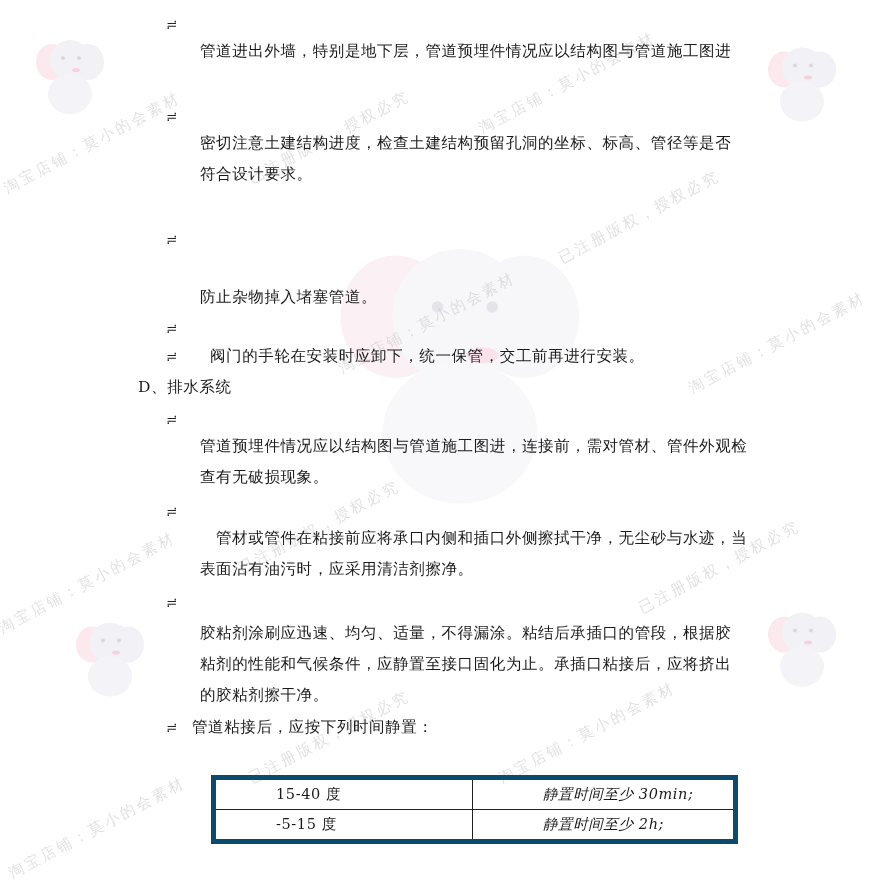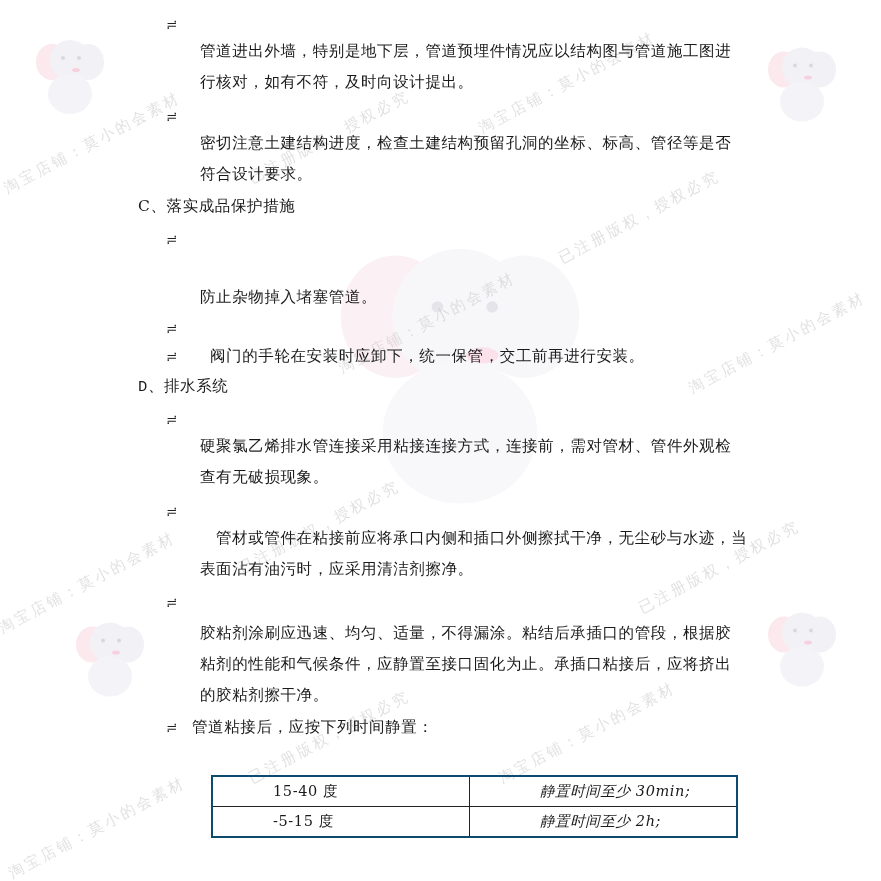--- a/index.html
+++ b/index.html
@@ -16,21 +16,21 @@
     font-family: "DejaVu Serif", serif; font-size: 15px; white-space: nowrap;
     transform: rotate(-28deg); transform-origin: left center; letter-spacing: 3px;
   }
   .elephant { position: absolute; }
   .content { position: absolute; left: 0; top: 0; width: 881px; height: 881px; z-index: 1; }
   .line { position: absolute; font-size: 15.5px; line-height: 20px; white-space: nowrap; letter-spacing: 0.6px; font-family: Liberation Serif, serif; }
   .bullet { position: absolute; font-size: 13px; line-height: 14px; font-family: "DejaVu Sans", sans-serif; color: #222; }
   .heading { position: absolute; font-size: 15.5px; line-height: 20px; white-space: nowrap; letter-spacing: 0.6px; }
   table.cure {
     position: absolute; left: 211px; top: 775px; width: 527px; border-collapse: collapse;
-    font-size: 14.5px; border: 2px solid #0c4a6e;
+    font-size: 14.5px; border: 5px solid #0c4a6e;
   }
   table.cure td { border: 1px solid #222; height: 29px; padding: 0; vertical-align: middle; letter-spacing: 0.6px; }
   table.cure td.c1 { width: 196px; padding-left: 60px; }
   table.cure td.c2 { padding-left: 70px; font-style: italic; }
 </style>
 </head>
 <body>
 
 <div class="page">
 
@@ -93,40 +93,38 @@
     <div class="wm-text" style="left:640px;top:600px;">已注册版权，授权必究</div>
     <div class="wm-text" style="left:500px;top:770px;">淘宝店铺：莫小的会素材</div>
     <div class="wm-text" style="left:10px;top:865px;">淘宝店铺：莫小的会素材</div>
     <div class="wm-text" style="left:250px;top:770px;">已注册版权，授权必究</div>
   </div>
 
   <div class="content">
 
     <span class="bullet" style="left:166px;top:18px;">≓</span>
     <div class="line" style="left:200px;top:41px;">管道进出外墙，特别是地下层，管道预埋件情况应以结构图与管道施工图进</div>
-    <div class="line" style="left:200px;top:72px;">行核对，如有不符，及时向设计提出。</div>
 
     <span class="bullet" style="left:166px;top:110px;">≓</span>
     <div class="line" style="left:200px;top:133px;">密切注意土建结构进度，检查土建结构预留孔洞的坐标、标高、管径等是否</div>
     <div class="line" style="left:200px;top:164px;">符合设计要求。</div>
 
-    <div class="heading" style="left:138px;top:196px;">C、落实成品保护措施</div>
 
     <span class="bullet" style="left:166px;top:233px;">≓</span>
     <div class="line" style="left:200px;top:287px;">防止杂物掉入堵塞管道。</div>
 
     <span class="bullet" style="left:166px;top:322px;">≓</span>
 
     <span class="bullet" style="left:166px;top:350px;">≓</span>
     <div class="line" style="left:186px;top:346px;margin-left:24px;">阀门的手轮在安装时应卸下，统一保管，交工前再进行安装。</div>
 
-    <div class="heading" style="left:138px;top:377px;font-family:Liberation Mono, monospace;">D、排水系统</div>
+    <div class="heading" style="left:138px;top:377px;">D、排水系统</div>
 
     <span class="bullet" style="left:166px;top:413px;">≓</span>
-    <div class="line" style="left:200px;top:436px;">硬聚氯乙烯排水管连接采用粘接连接方式，连接前，需对管材、管件外观检</div>
+    <div class="line" style="left:200px;top:436px;">管道预埋件情况应以结构图与管道施工图进，连接前，需对管材、管件外观检</div>
     <div class="line" style="left:200px;top:467px;">查有无破损现象。</div>
 
     <span class="bullet" style="left:166px;top:505px;">≓</span>
     <div class="line" style="left:216px;top:528px;">管材或管件在粘接前应将承口内侧和插口外侧擦拭干净，无尘砂与水迹，当</div>
     <div class="line" style="left:200px;top:559px;">表面沾有油污时，应采用清洁剂擦净。</div>
 
     <span class="bullet" style="left:166px;top:596px;">≓</span>
     <div class="line" style="left:200px;top:623px;">胶粘剂涂刷应迅速、均匀、适量，不得漏涂。粘结后承插口的管段，根据胶</div>
     <div class="line" style="left:200px;top:654px;">粘剂的性能和气候条件，应静置至接口固化为止。承插口粘接后，应将挤出</div>
     <div class="line" style="left:200px;top:685px;">的胶粘剂擦干净。</div>

